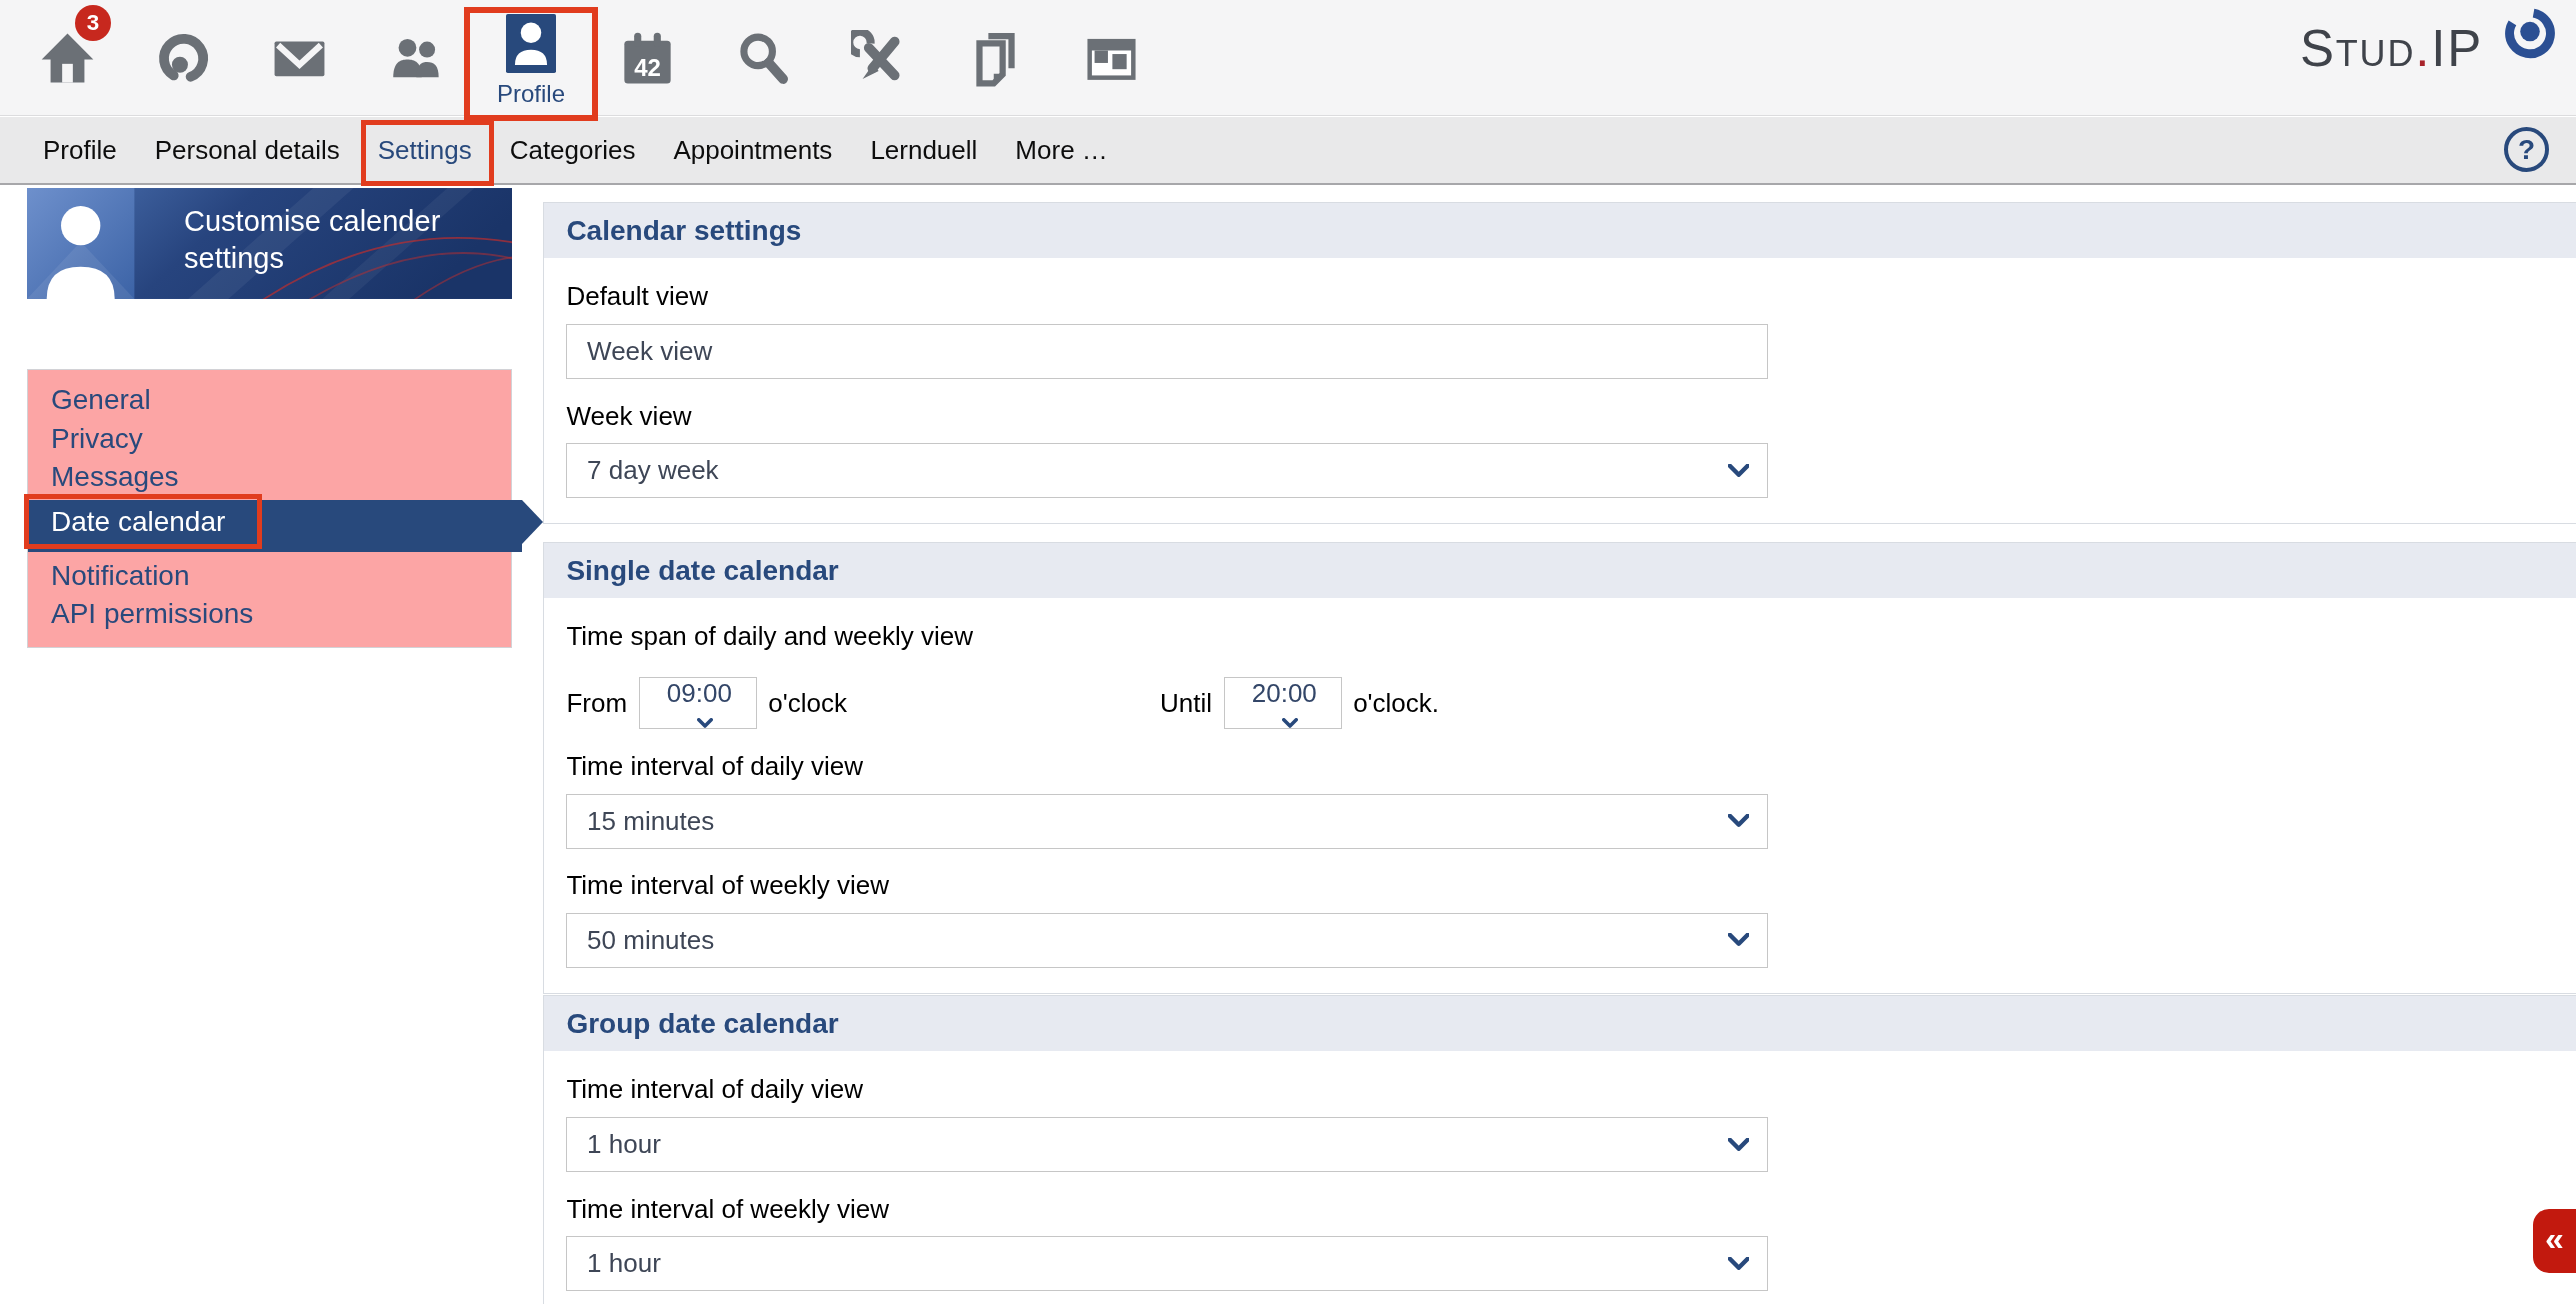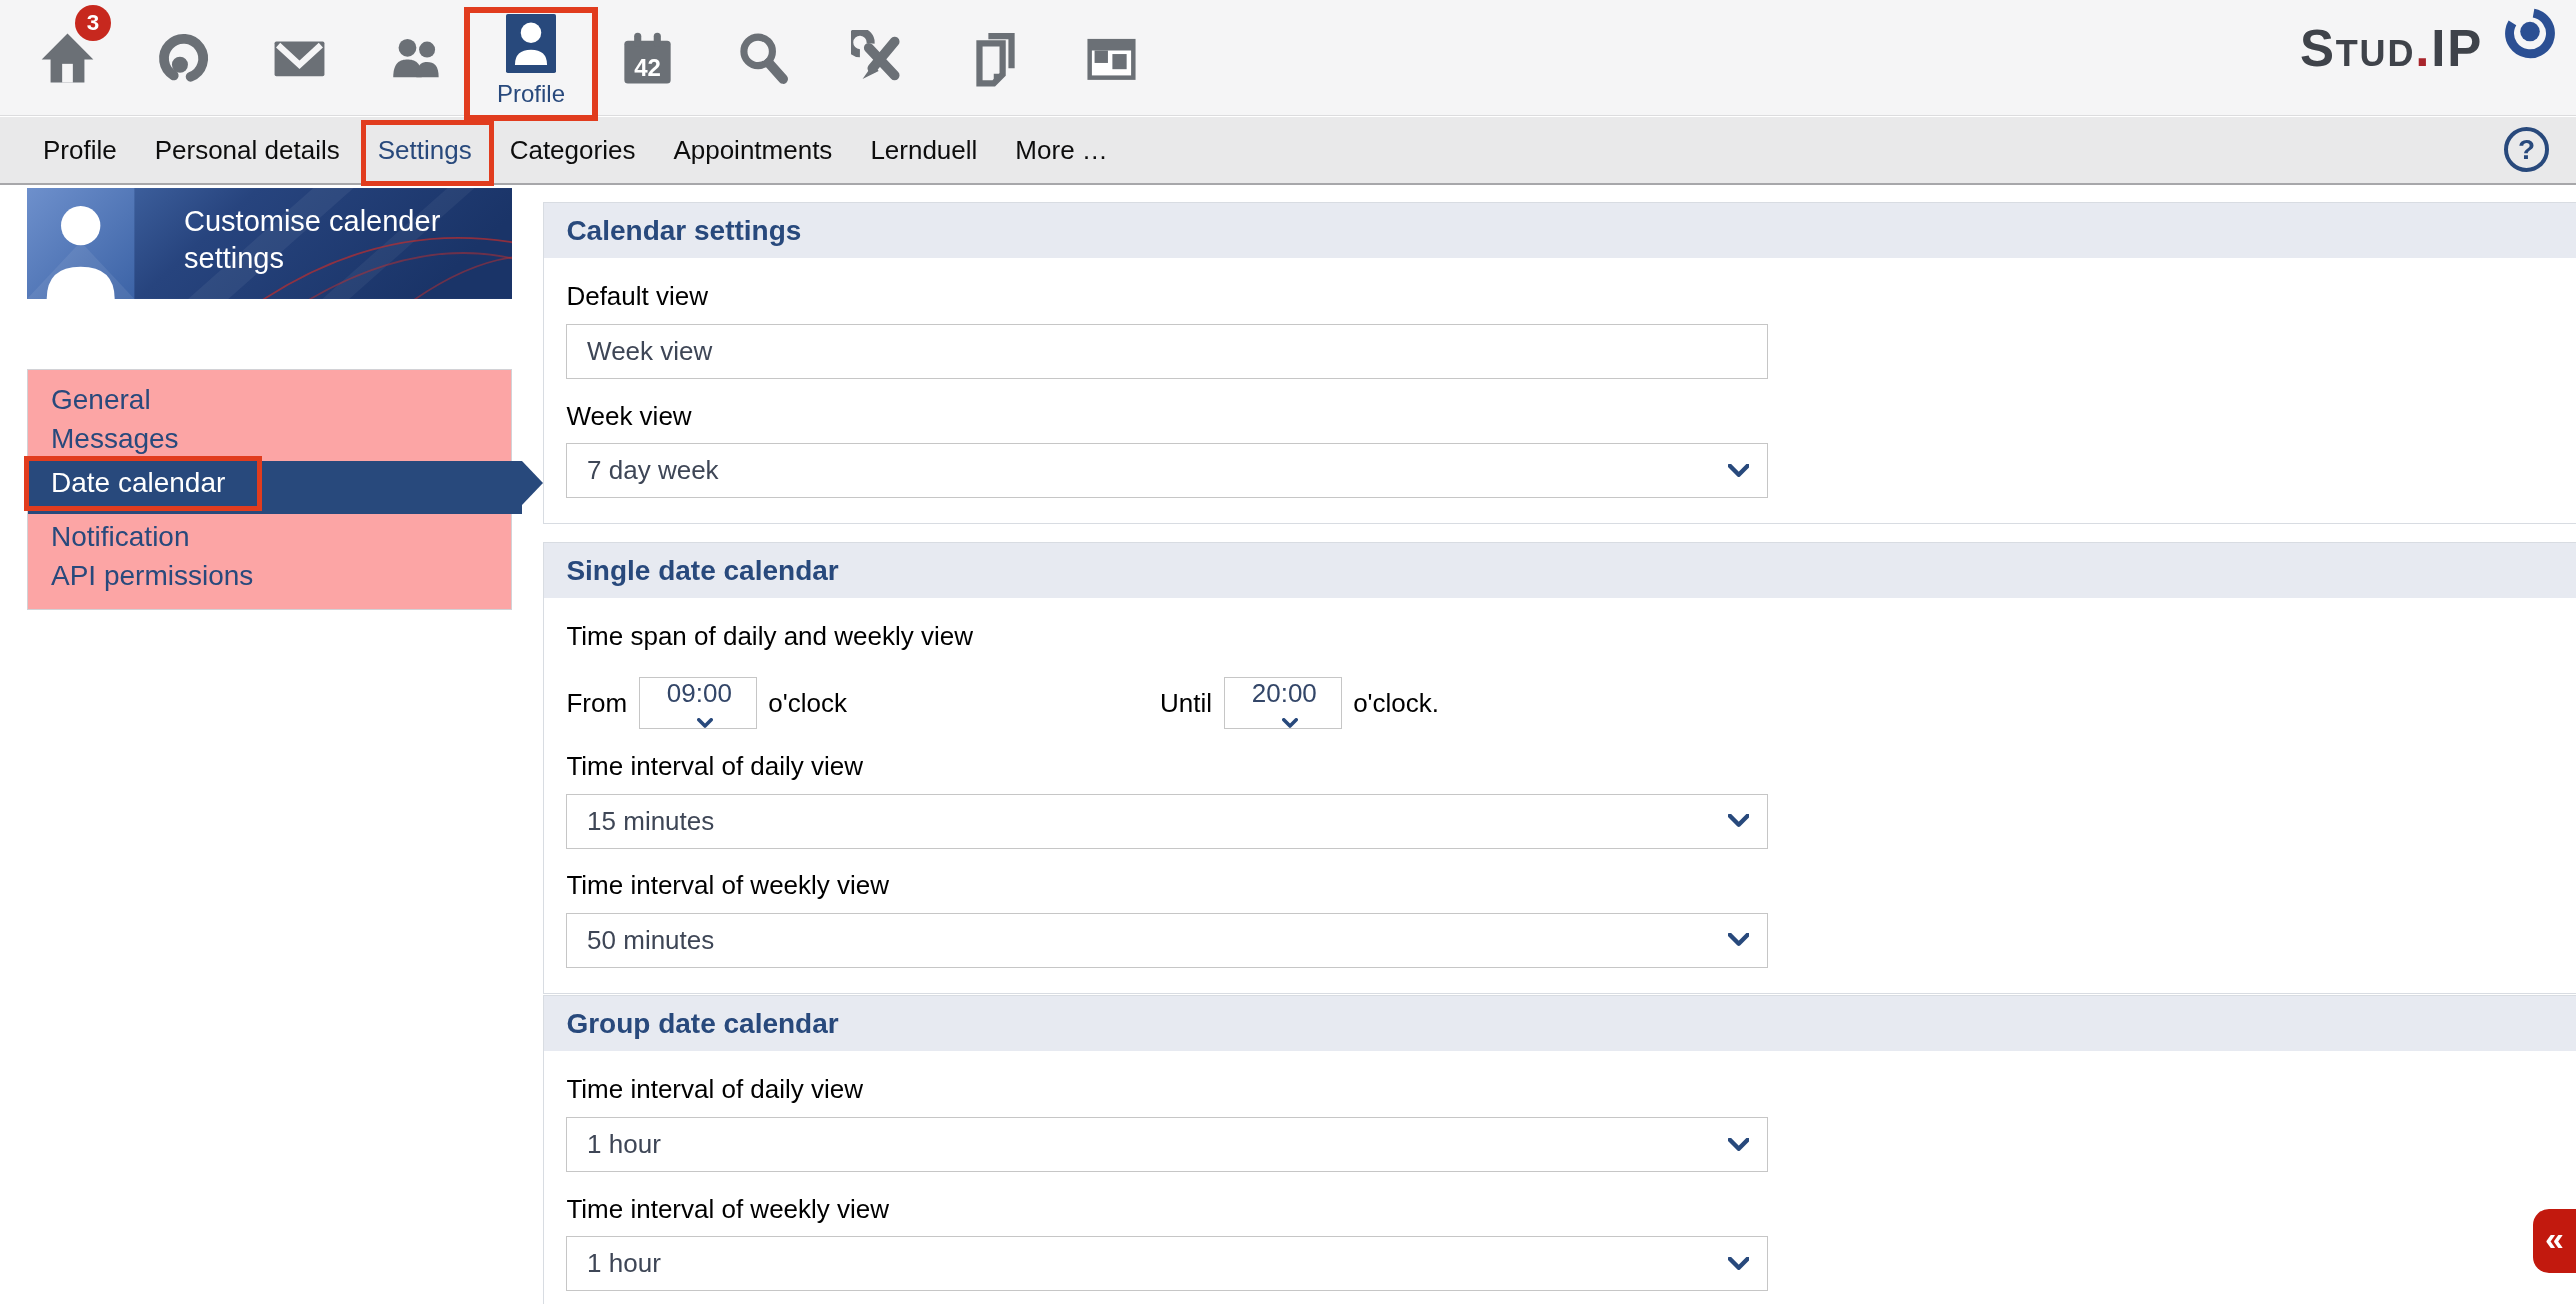--- a/index.html
+++ b/index.html
@@ -12,21 +12,21 @@
   .icons { position:absolute; left:9px; top:0; height:116px; display:flex; }
   .slot { width:116px; height:116px; display:flex; align-items:center; justify-content:center; position:relative; cursor:pointer; }
   .slot svg { display:block; }
   .badge { position:absolute; left:66px; top:5.4px; min-width:36px; height:36px; padding:0 5.4px; border-radius:18px;
            background:#c7281e; color:#fff; font-size:22.4px; font-weight:bold; display:flex; align-items:center; justify-content:center; }
   .profile-slot { flex-direction:column; justify-content:flex-start; padding-top:14.3px; }
   .profile-label { margin-top:7.2px; font-size:24px; color:#28497c; }
   .annotation { position:absolute; border:6.3px solid #e13c1e; pointer-events:none; z-index:6; }
   .ann-profile { left:-9px; top:7.2px; width:134px; height:114px; }
 
-  .logo { position:absolute; top:21.5px; right:93px; font-size:51px; font-weight:700; color:#3f434a; letter-spacing:1.8px; line-height:54px; }
+  .logo { position:absolute; top:21.5px; right:93px; font-size:51px; font-weight:400; color:#3f434a; letter-spacing:1.8px; line-height:54px; }
   .logo .sc { font-variant:small-caps; }
   .logo .dot { color:#a8242b; }
   .logo-ring { position:absolute; top:3.6px; right:14.3px; }
 
   
   .nav { position:absolute; top:117px; left:0; width:2576px; height:68px; background:#e9e9ea;
          border-bottom:2.7px solid #a7a7aa; display:flex; align-items:center; padding-left:24px; }
   .nav-item { padding:0 19px; font-size:26px; color:#0d0d0d; position:relative; height:100%; display:flex; align-items:center; cursor:pointer; }
   .nav-item.active { color:#28497c; }
   .ann-settings { left:1.8px; right:-3.6px; top:2.7px; bottom:-2.7px; border-width:5.4px; }
@@ -198,20 +198,21 @@
       <rect width="120" height="124" fill="url(#bg2)"></rect>
       <path d="M0 124 L60 60 L120 124 Z" fill="rgba(255,255,255,0.08)"></path>
       <circle cx="60" cy="42" r="22" fill="#fff"></circle>
       <path d="M22 124 q0-36 38-36 q38 0 38 36 Z" fill="#fff"></path>
     </svg>
     <div class="banner-title">Customise calender settings</div>
   </div>
 
   <div class="side-list">
     <div class="side-item">General</div>
+    <div class="side-item">Privacy</div>
     <div class="side-item">Messages</div>
     <div class="side-item selected">
       <span>Date calendar</span>
       <div class="annotation ann-datecal"></div>
     </div>
     <div class="side-item">Notification</div>
     <div class="side-item">API permissions</div>
   </div>
 
   <section class="section sec1">

